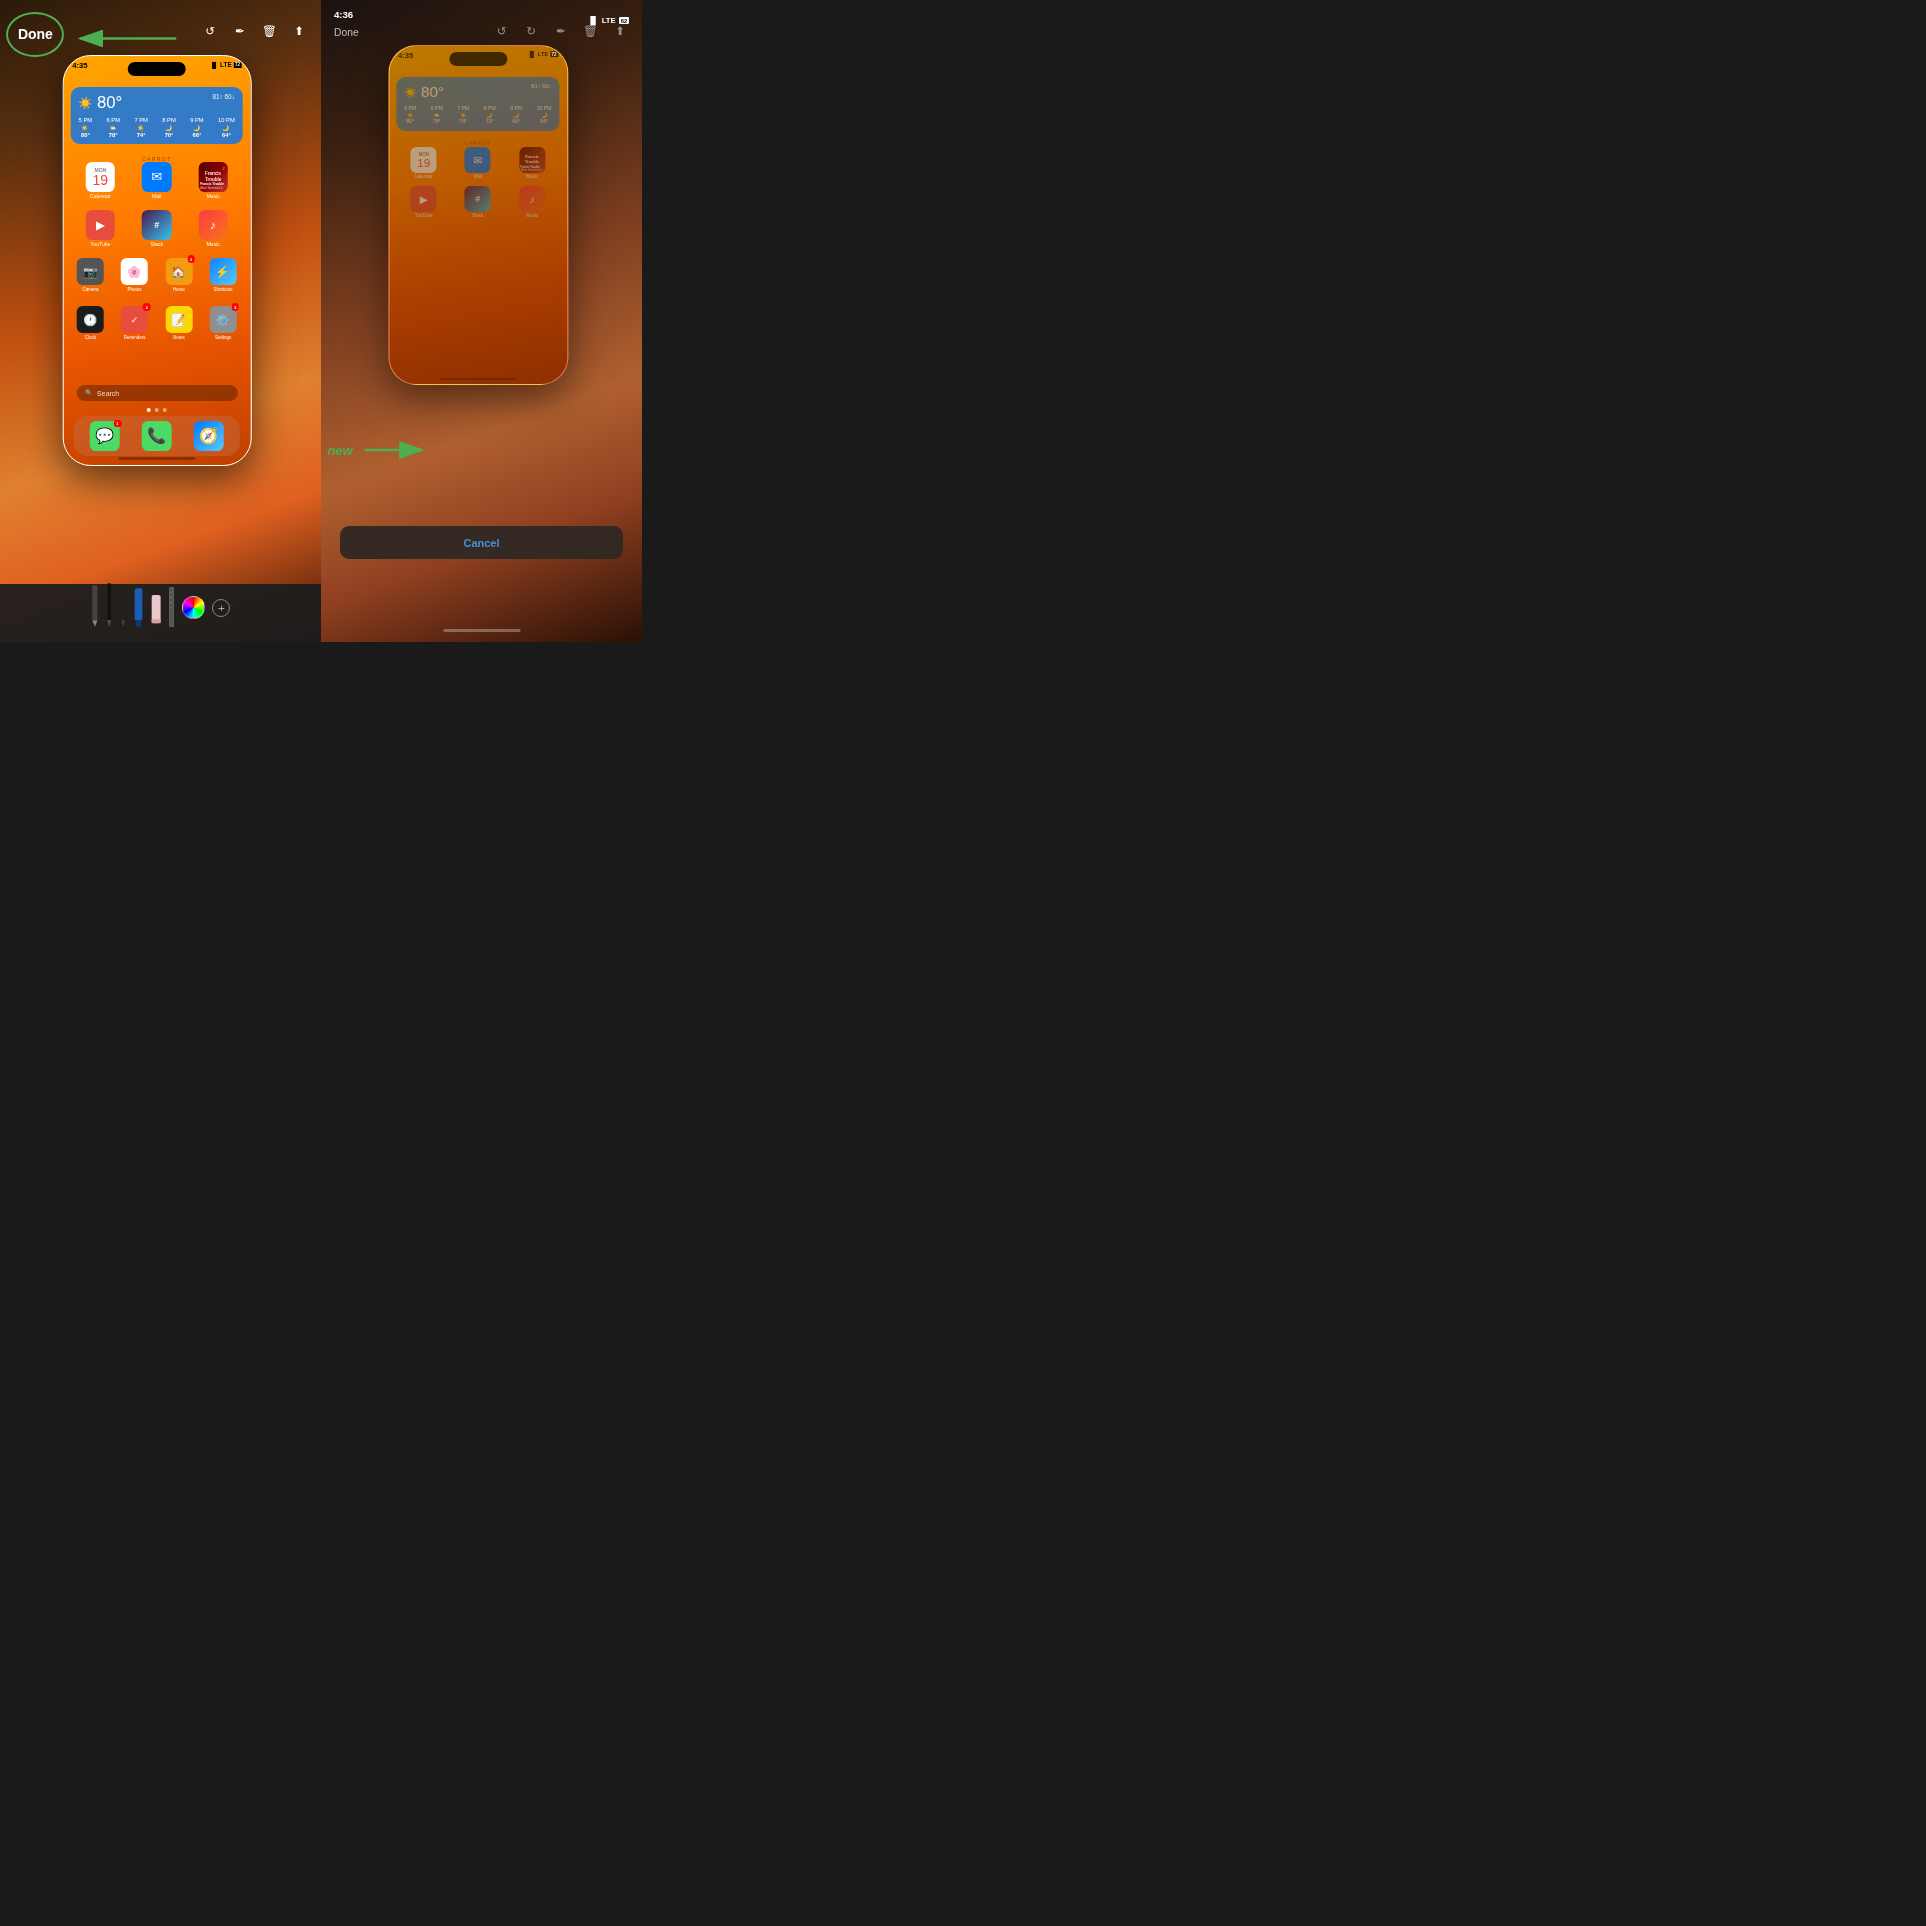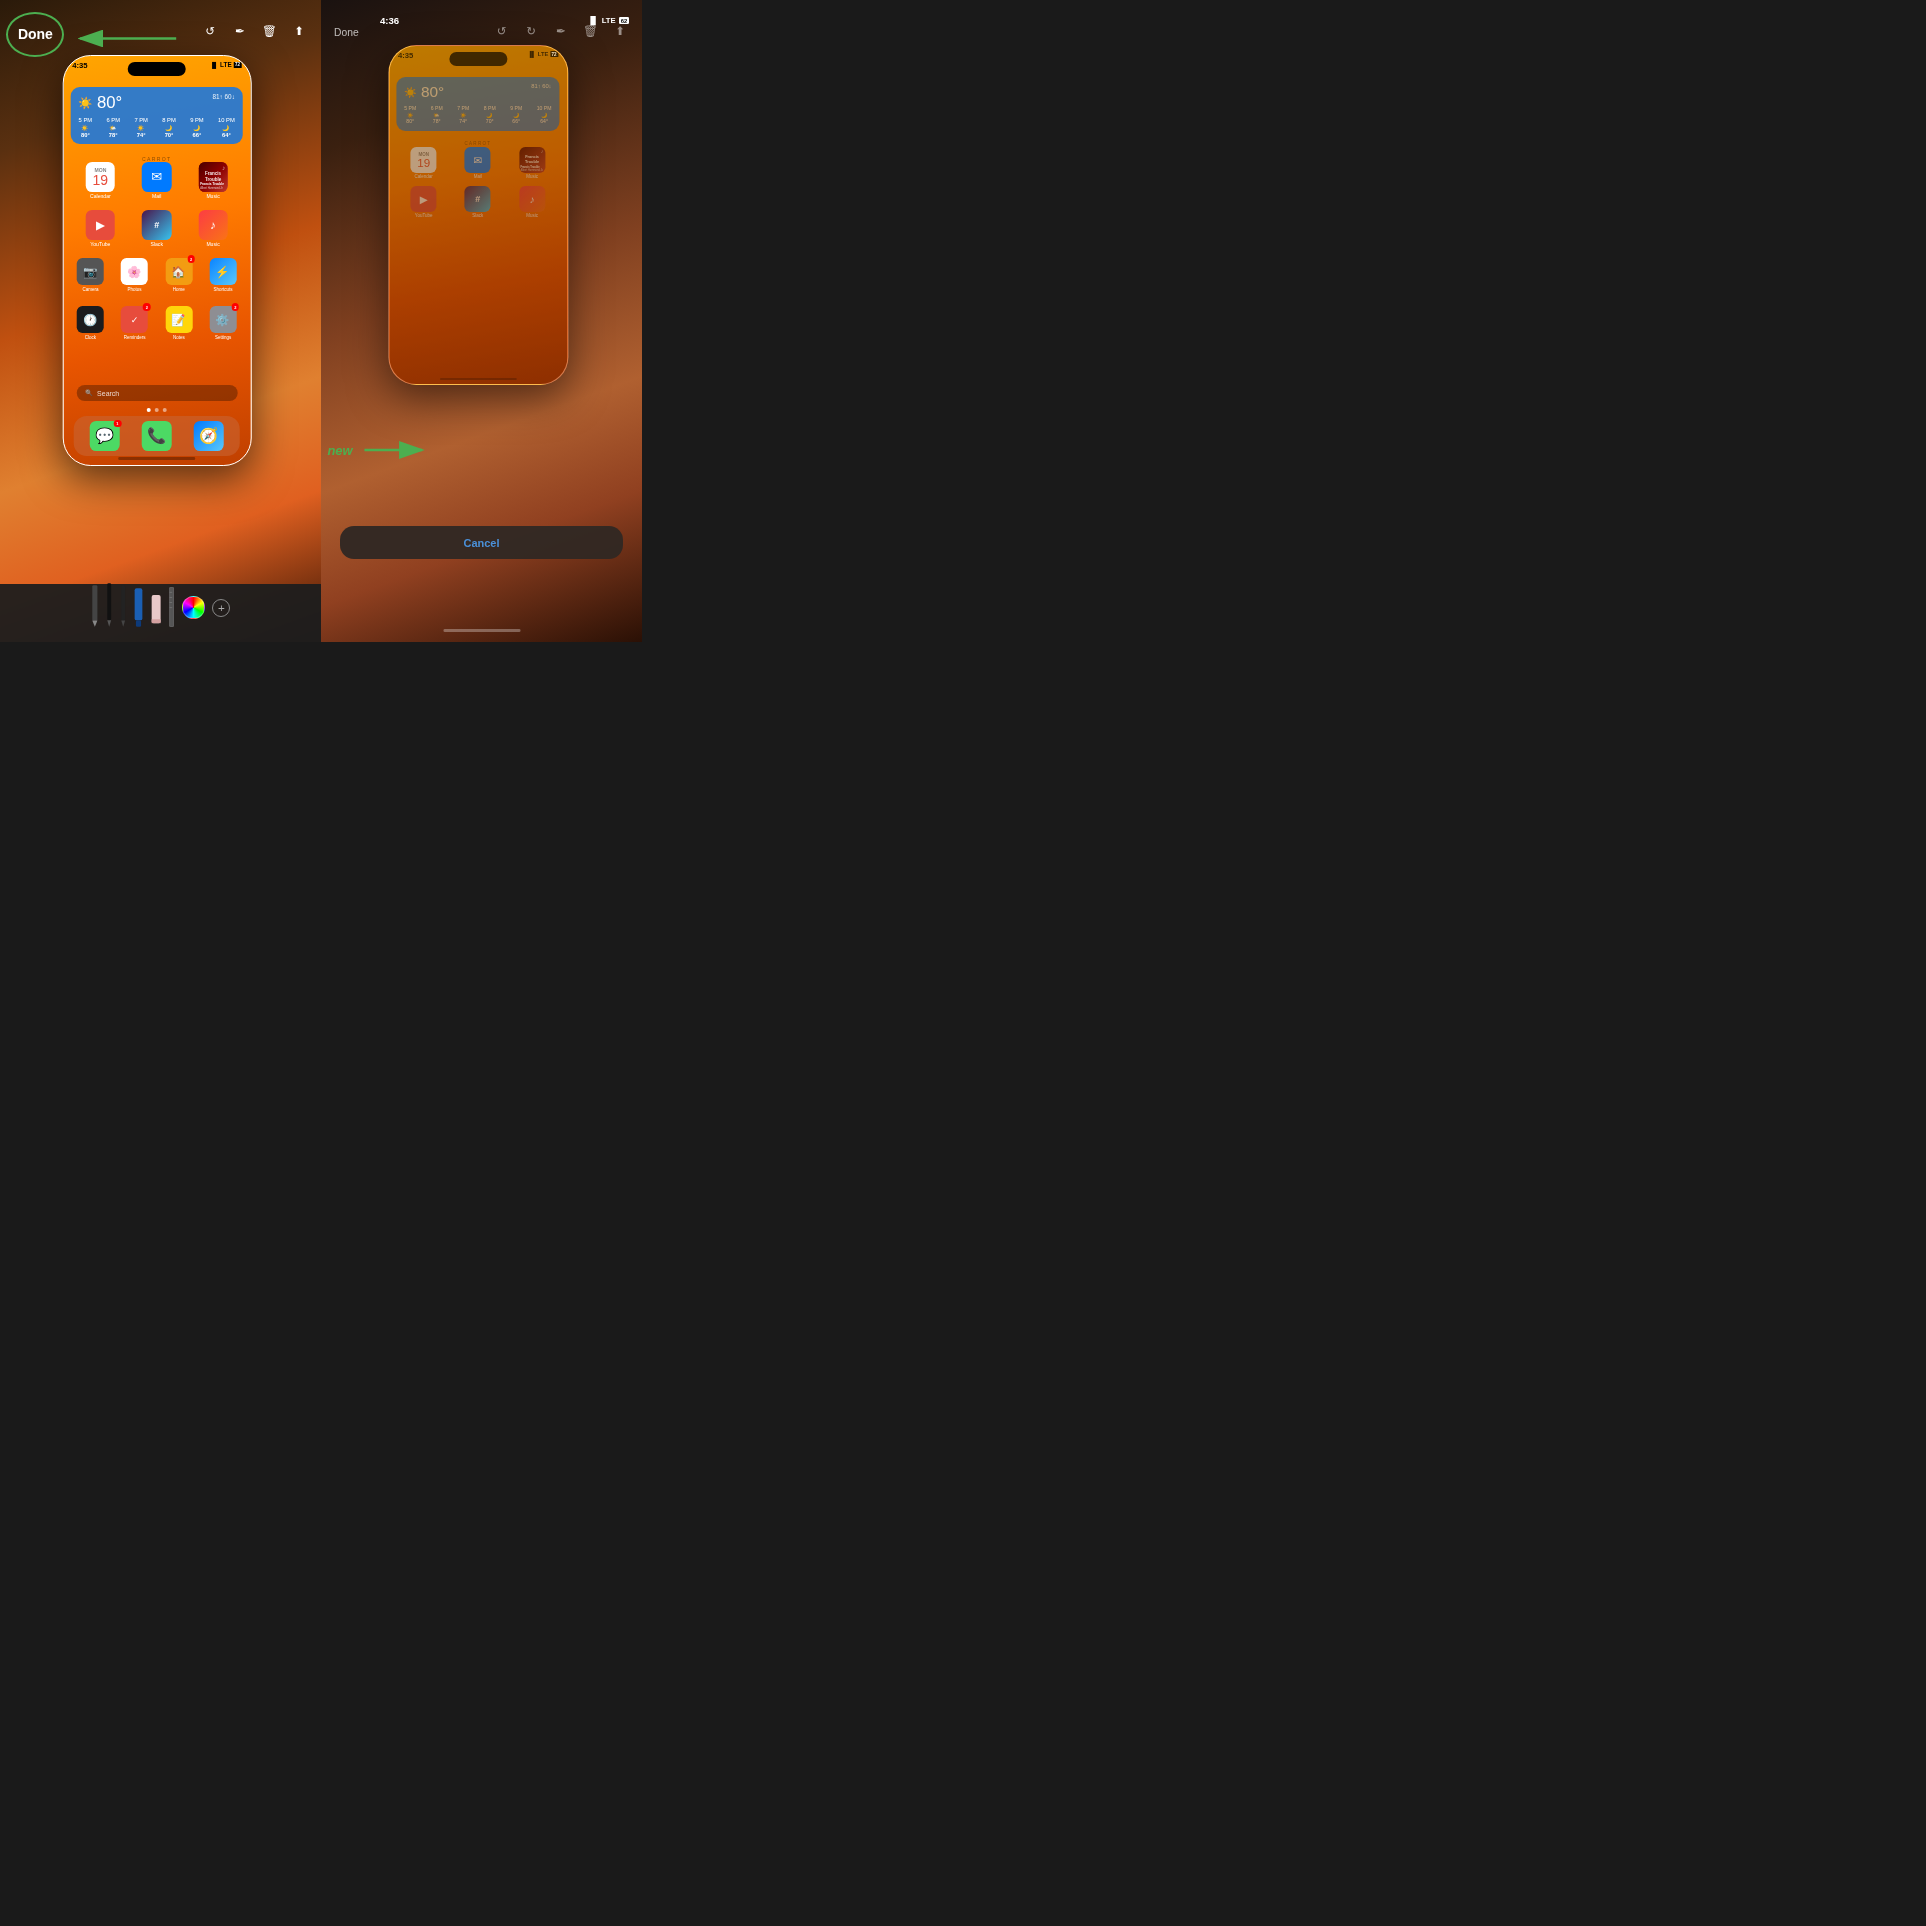--- a/index.html
+++ b/index.html
@@ -369,21 +369,21 @@
 
     .context-item:last-child { border-bottom: none; }
     .context-item.destructive { color: #e74c3c; }
 
     .cancel-btn {
       position: absolute;
       bottom: 83px;
       left: 19px;
       right: 19px;
       background: rgba(50, 40, 35, 0.97);
-      border-radius: 14px;
+      border-radius: 9px;
       padding: 10.3px;
       text-align: center;
       font-size: 11px;
       font-weight: 600;
       color: #4a90d9;
       z-index: 20;
     }
 
     
     .new-label {
@@ -677,21 +677,21 @@
       </svg>
     </div>
     <div class="color-wheel"></div>
     <div class="plus-btn">+</div>
   </div>
 </div>
 
 <div class="panel">
   <div class="panel-bg right-bg"></div>
 
-  <div style="position:absolute; top:0; left:0; right:0; height:32px; display:flex; justify-content:space-between; align-items:center; padding: 9px 13px 0; z-index:10;margin-left:46px;">
+  <div style="position:absolute; top:0; left:0; right:0; height:32px; display:flex; justify-content:space-between; padding: 9px 13px 0; z-index:10;">
     <span style="font-size:9.6px; font-weight:600; color:white;">4:36</span>
     <div style="display:flex; align-items:center; gap:3.2px;">
       <span style="font-size:7.7px; color:white;">▐▌</span>
       <span style="font-size:7.7px; color:white; font-weight:600;">LTE</span>
       <span style="background:white; color:black; font-size:5.8px; font-weight:700; padding:0.6px 1.9px; border-radius:1.3px;">62</span>
     </div>
   </div>
 
   <div class="toolbar" style="top:0;">
     <div style="font-size:10.3px; color:rgba(255,255,255,0.7); margin-top:2.6px;">Done</div>

